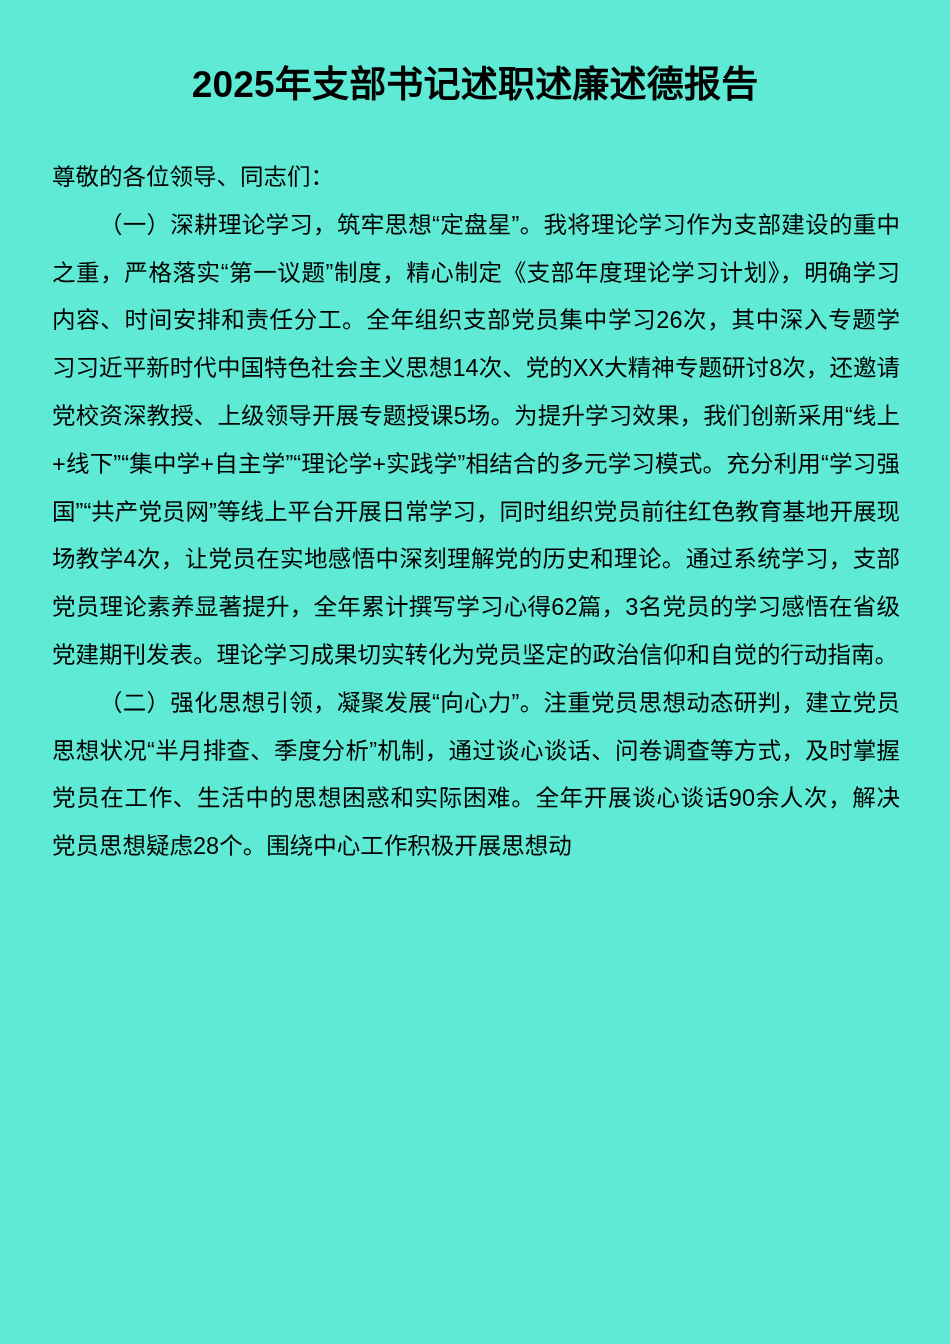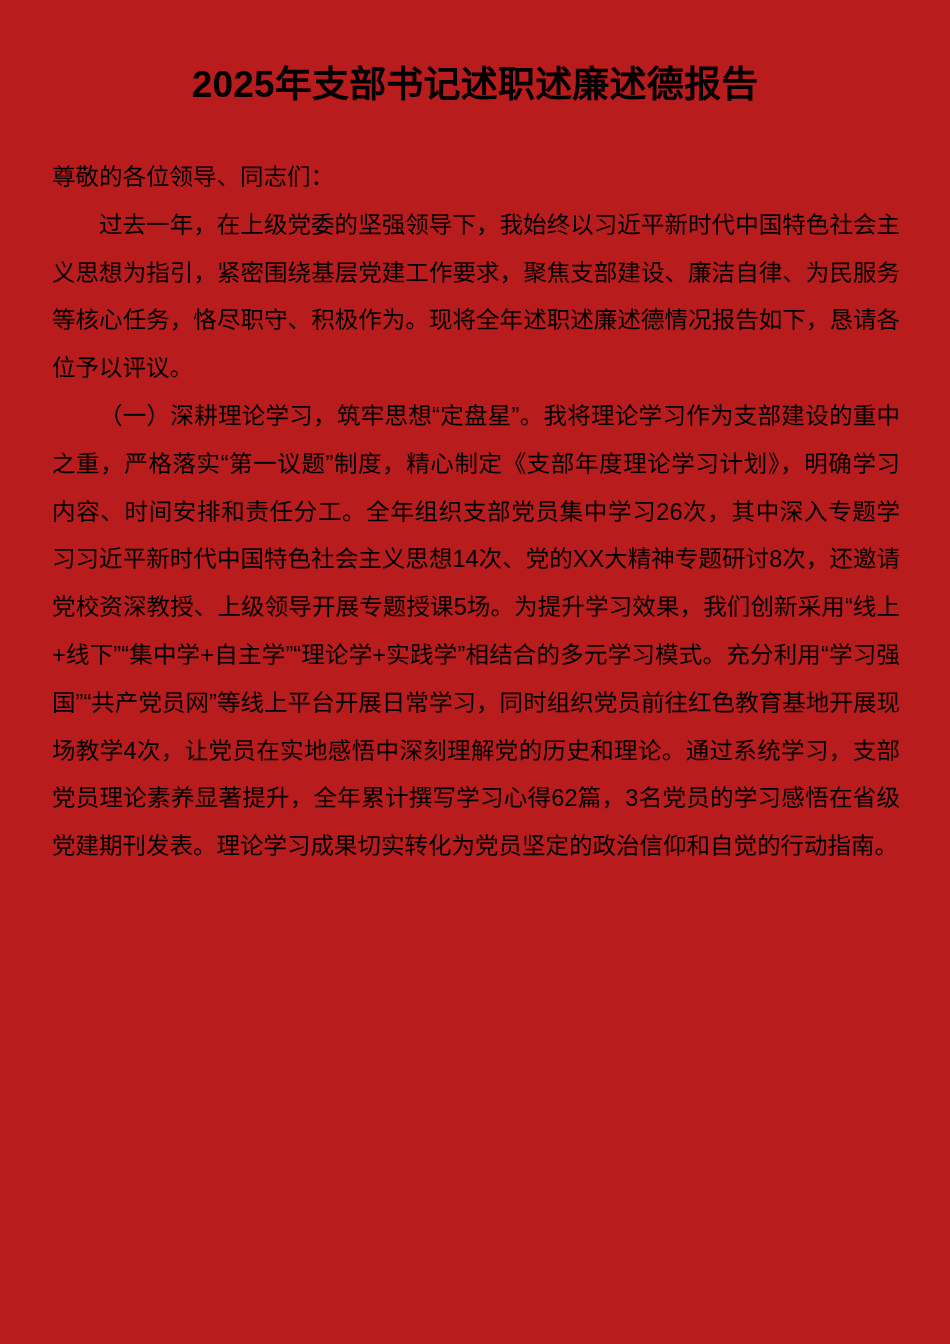--- a/index.html
+++ b/index.html
@@ -12,21 +12,21 @@
     height: 1344px;
     overflow: hidden;
     font-family: "Liberation Sans", "DejaVu Sans", sans-serif;
     color: #000000;
     -webkit-font-smoothing: antialiased;
   }
   #page {
     position: relative;
     width: 950px;
     height: 1344px;
-    background: #b91c1c;
+    background: #5eead4;
     box-sizing: border-box;
     padding: 0;
   }
   .doc-title {
     margin: 0;
     padding: 0;
     position: absolute;
     top: 62px;
     left: 52px;
     width: 846px;
@@ -74,21 +74,21 @@
 <body>
 
 <div id="page">
 
   <h1 class="doc-title">2025年支部书记述职述廉述德报告</h1>
 
   <div class="body-block">
 
     <p class="para salutation">尊敬的各位领导、同志们：</p>
 
-    <p class="para indent">过去一年，在上级党委的坚强领导下，我始终以习近平新时代中国特色社会主义思想为指引，紧密围绕基层党建工作要求，聚焦支部建设、廉洁自律、为民服务等核心任务，恪尽职守、积极作为。现将全年述职述廉述德情况报告如下，恳请各位予以评议。</p>
 
 
     <p class="para indent">（一）深耕理论学习，筑牢思想“定盘星”。我将理论学习作为支部建设的重中之重，严格落实“第一议题”制度，精心制定《支部年度理论学习计划》，明确学习内容、时间安排和责任分工。全年组织支部党员集中学习26次，其中深入专题学习习近平新时代中国特色社会主义思想14次、党的XX大精神专题研讨8次，还邀请党校资深教授、上级领导开展专题授课5场。为提升学习效果，我们创新采用“线上+线下”“集中学+自主学”“理论学+实践学”相结合的多元学习模式。充分利用“学习强国”“共产党员网”等线上平台开展日常学习，同时组织党员前往红色教育基地开展现场教学4次，让党员在实地感悟中深刻理解党的历史和理论。通过系统学习，支部党员理论素养显著提升，全年累计撰写学习心得62篇，3名党员的学习感悟在省级党建期刊发表。理论学习成果切实转化为党员坚定的政治信仰和自觉的行动指南。</p>
 
+    <p class="para indent last-partial">（二）强化思想引领，凝聚发展“向心力”。注重党员思想动态研判，建立党员思想状况“半月排查、季度分析”机制，通过谈心谈话、问卷调查等方式，及时掌握党员在工作、生活中的思想困惑和实际困难。全年开展谈心谈话90余人次，解决党员思想疑虑28个。围绕中心工作积极开展思想动</p>
 
   </div>
 
 </div>
 
 </body></html>

